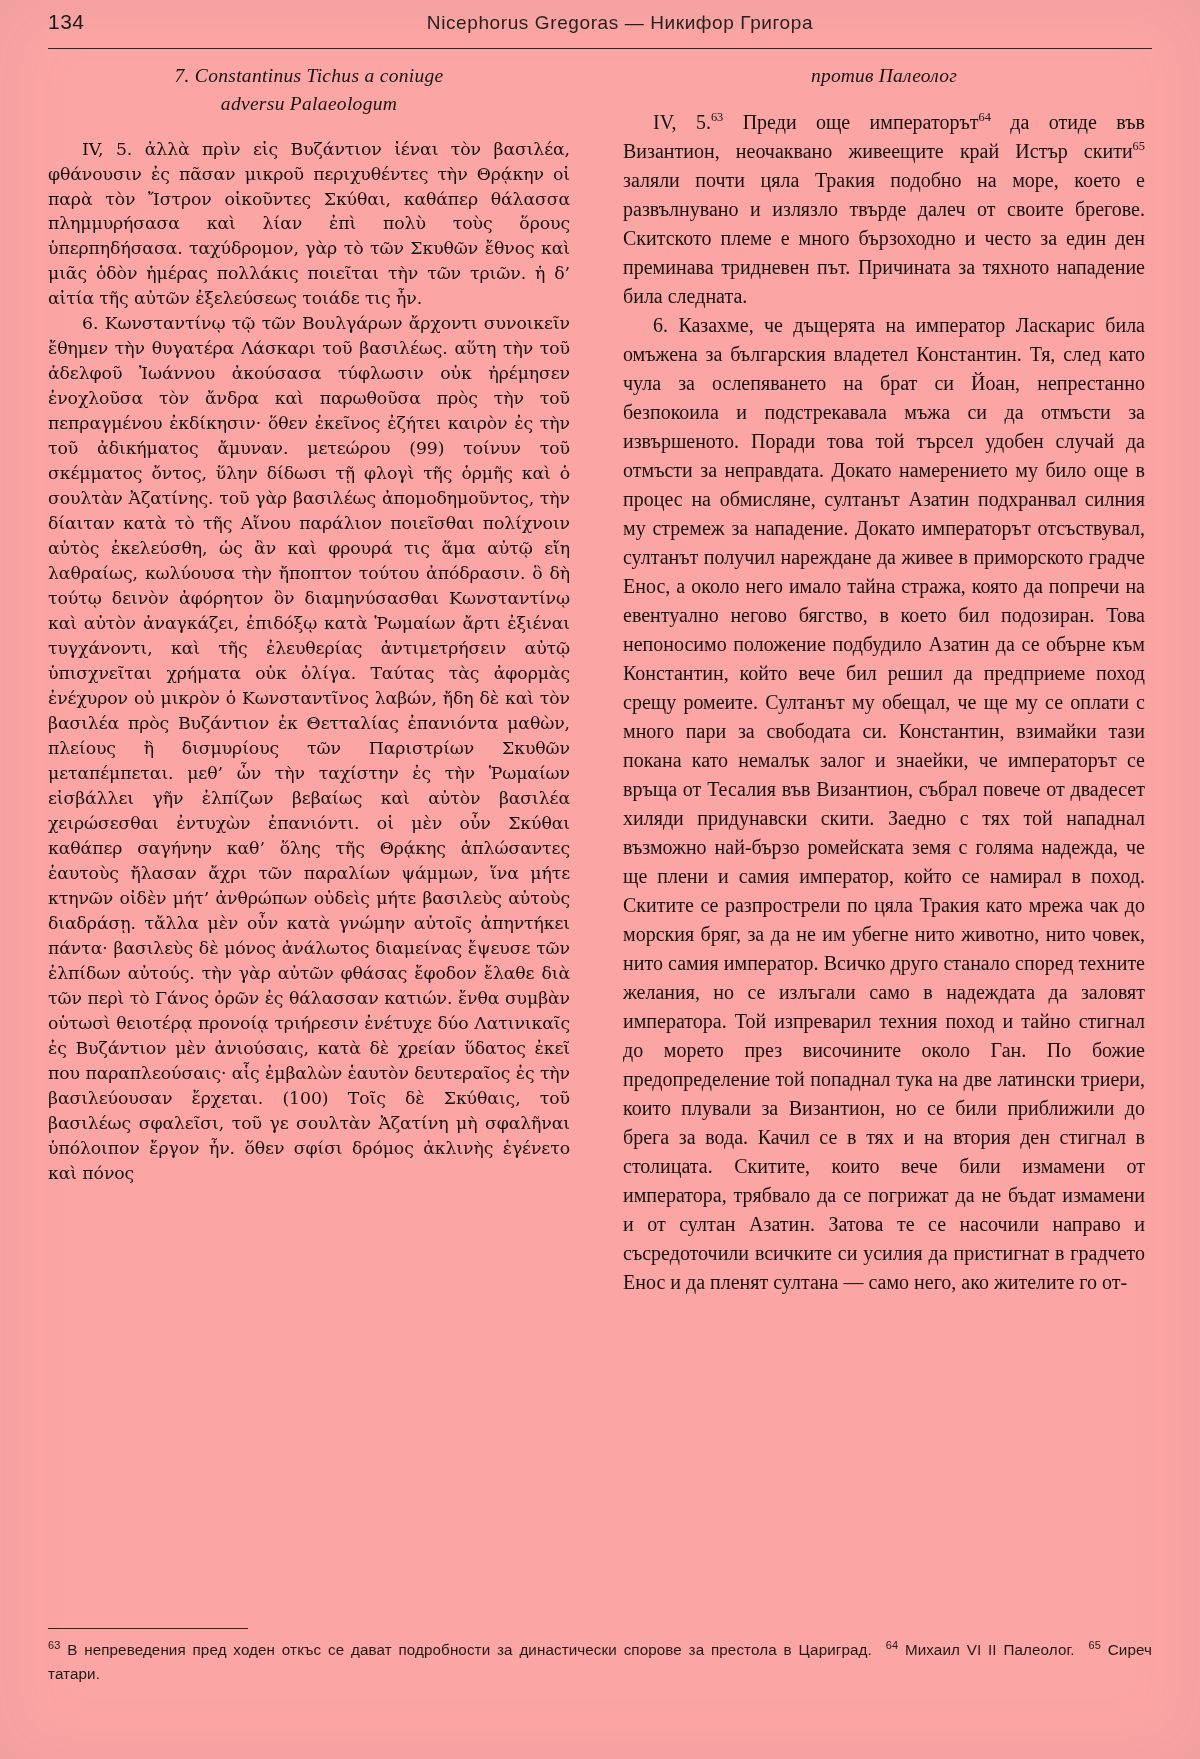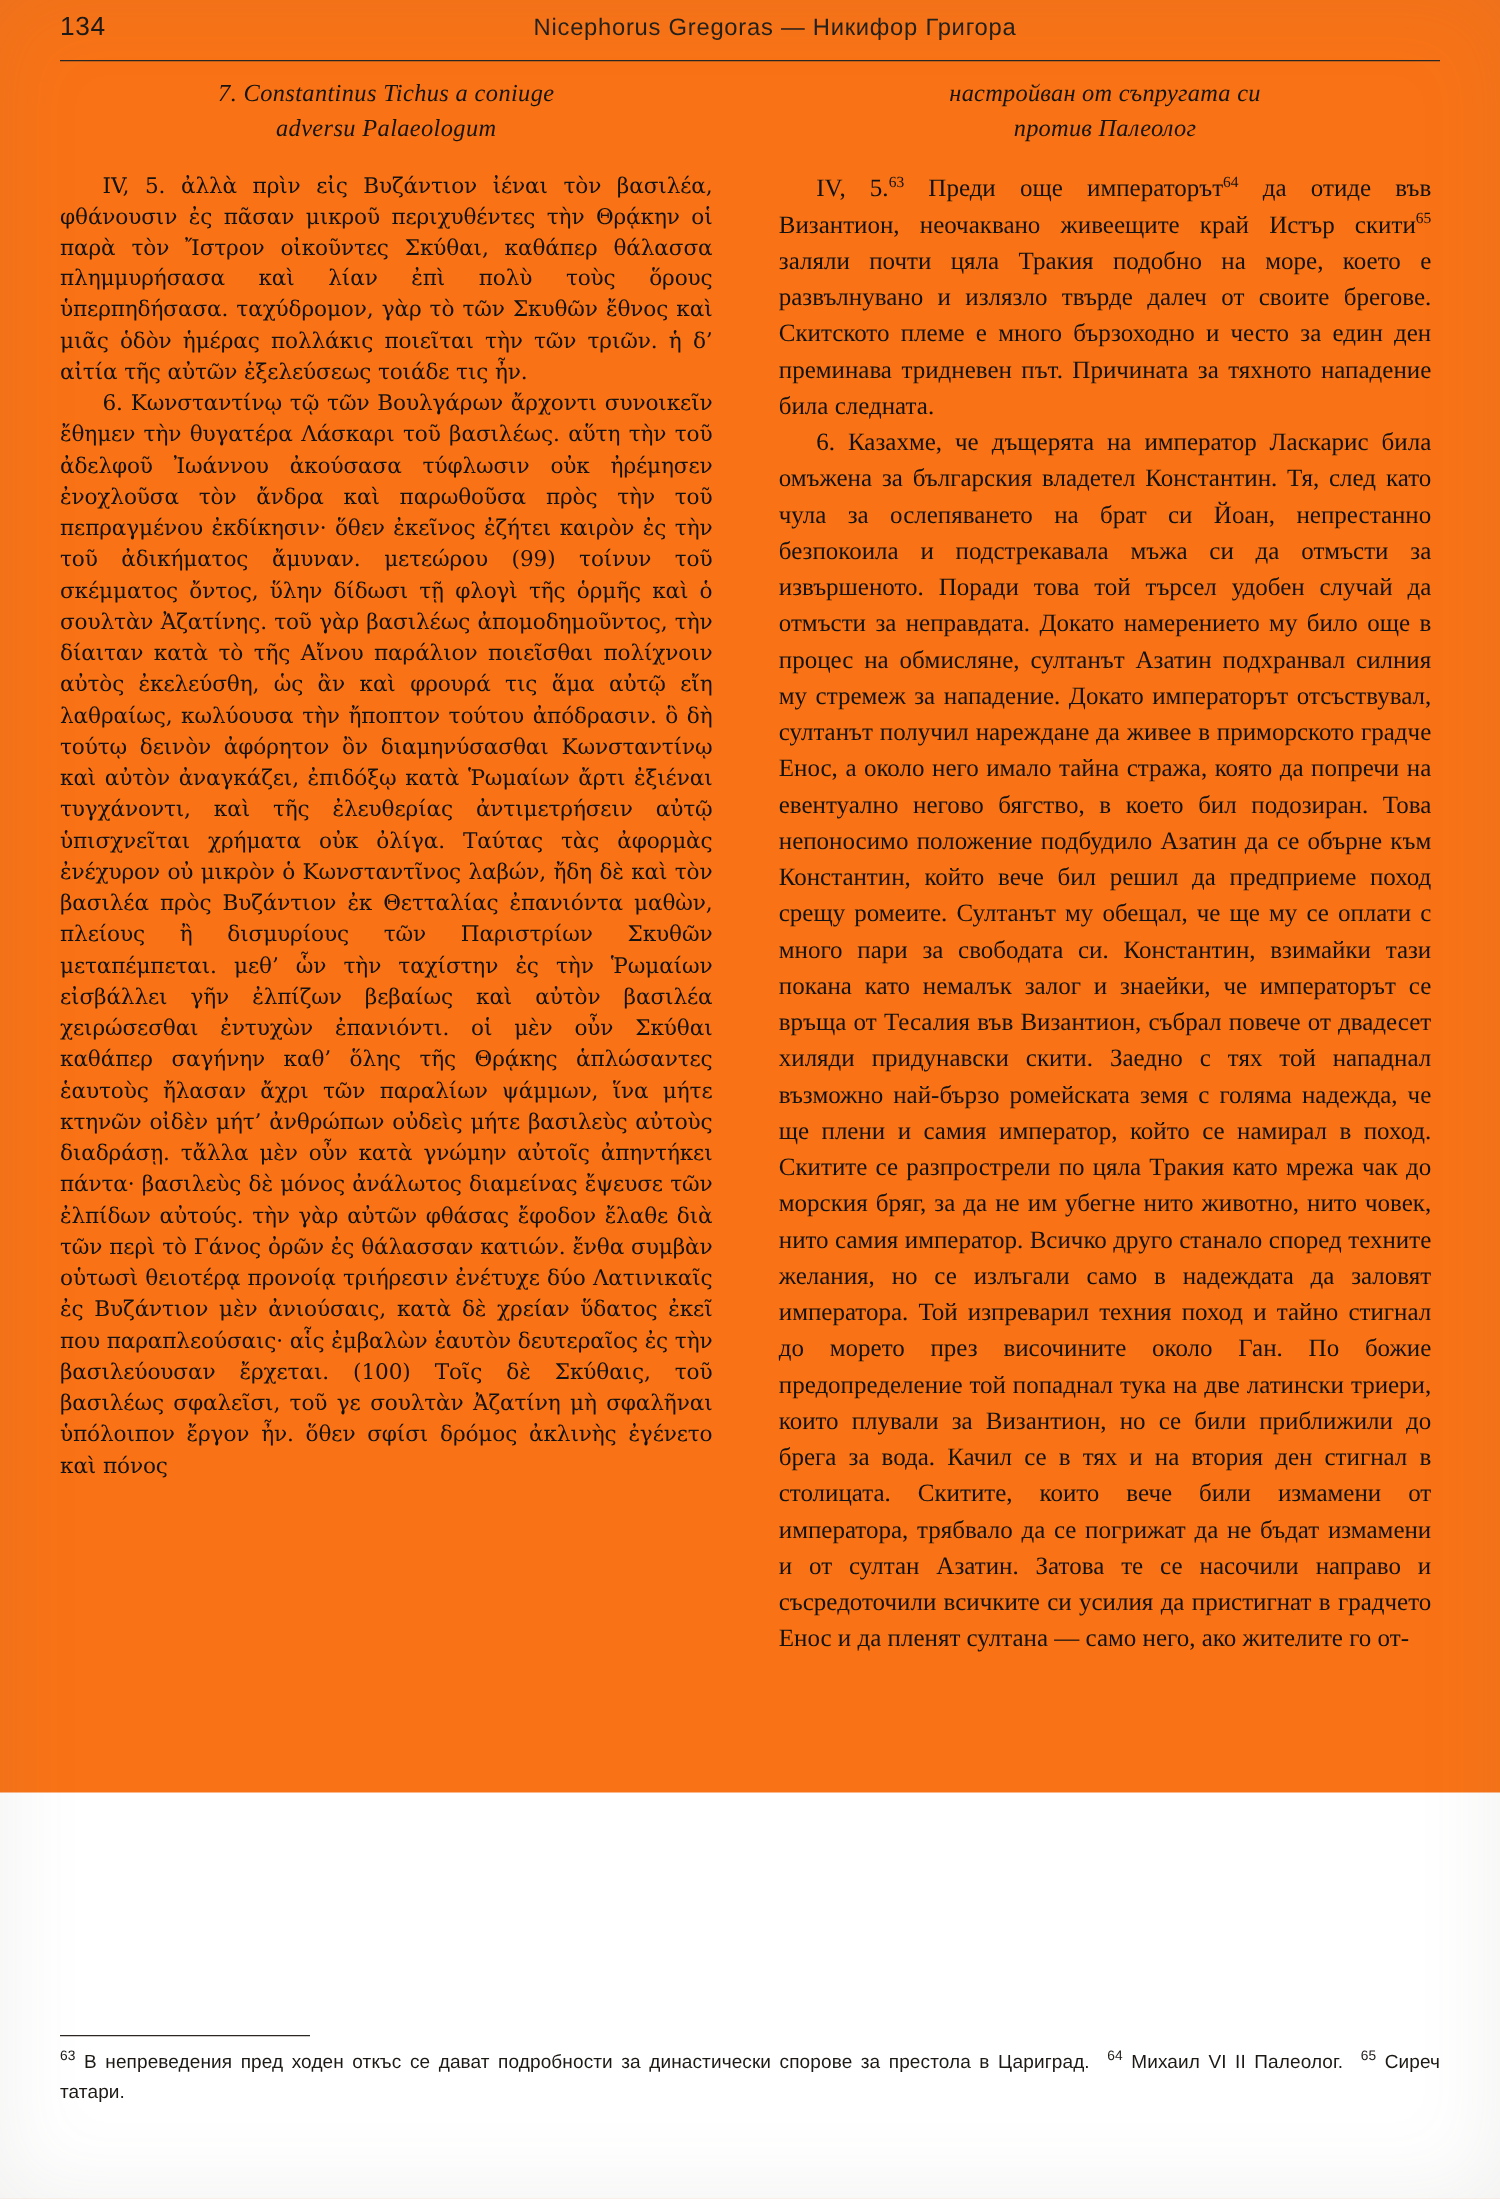--- a/index.html
+++ b/index.html
@@ -12,22 +12,22 @@
     height: 1759px;
     font-family: "Liberation Serif", serif;
     color: #15120f;
     position: relative;
     overflow: hidden;
   }
   .page {
     position: absolute;
     left: 0; top: 0;
     width: 1200px;
-    height: 1434px;
-    background: #f97316;
+    height: 1759px;
+    background: #fca5a5;
   }
   .header {
     position: absolute;
     left: 48px;
     top: 8px;
     width: 1104px;
     height: 40px;
     border-bottom: 1.5px solid #2b2722;
     display: flex;
     align-items: flex-start;
@@ -167,21 +167,20 @@
       <div class="col-head head-left">
         <span class="ln">7. Constantinus Tichus a coniuge</span>
         <span class="ln">adversu Palaeologum</span>
       </div>
       <p class="indent">IV, 5. ἀλλὰ πρὶν εἰς Βυζάντιον ἰέναι τὸν βασιλέα, φθάνουσιν ἐς πᾶσαν μικροῦ περιχυθέντες τὴν Θρᾴκην οἱ παρὰ τὸν Ἴστρον οἰκοῦντες Σκύθαι, καθάπερ θάλασσα πλημμυρήσασα καὶ λίαν ἐπὶ πολὺ τοὺς ὅρους ὑπερπηδήσασα. ταχύδρομον, γὰρ τὸ τῶν Σκυθῶν ἔθνος καὶ μιᾶς ὁδὸν ἡμέρας πολλάκις ποιεῖται τὴν τῶν τριῶν. ἡ δ’ αἰτία τῆς αὐτῶν ἐξελεύσεως τοιάδε τις ἦν.</p>
       <p class="indent">6. Κωνσταντίνῳ τῷ τῶν Βουλγάρων ἄρχοντι συνοικεῖν ἔθημεν τὴν θυγατέρα Λάσκαρι τοῦ βασιλέως. αὕτη τὴν τοῦ ἀδελφοῦ Ἰωάννου ἀκούσασα τύφλωσιν οὐκ ἠρέμησεν ἐνοχλοῦσα τὸν ἄνδρα καὶ παρωθοῦσα πρὸς τὴν τοῦ πεπραγμένου ἐκδίκησιν· ὅθεν ἐκεῖνος ἐζήτει καιρὸν ἐς τὴν τοῦ ἀδικήματος ἄμυναν. μετεώρου (99) τοίνυν τοῦ σκέμματος ὄντος, ὕλην δίδωσι τῇ φλογὶ τῆς ὁρμῆς καὶ ὁ σουλτὰν Ἀζατίνης. τοῦ γὰρ βασιλέως ἀπομοδημοῦντος, τὴν δίαιταν κατὰ τὸ τῆς Αἴνου παράλιον ποιεῖσθαι πολίχνοιν αὐτὸς ἐκελεύσθη, ὡς ἂν καὶ φρουρά τις ἅμα αὐτῷ εἴη λαθραίως, κωλύουσα τὴν ἤποπτον τούτου ἀπόδρασιν. ὃ δὴ τούτῳ δεινὸν ἀφόρητον ὂν διαμηνύσασθαι Κωνσταντίνῳ καὶ αὐτὸν ἀναγκάζει, ἐπιδόξῳ κατὰ Ῥωμαίων ἄρτι ἐξιέναι τυγχάνοντι, καὶ τῆς ἐλευθερίας ἀντιμετρήσειν αὐτῷ ὑπισχνεῖται χρήματα οὐκ ὀλίγα. Ταύτας τὰς ἀφορμὰς ἐνέχυρον οὐ μικρὸν ὁ Κωνσταντῖνος λαβών, ἤδη δὲ καὶ τὸν βασιλέα πρὸς Βυζάντιον ἐκ Θετταλίας ἐπανιόντα μαθὼν, πλείους ἢ δισμυρίους τῶν Παριστρίων Σκυθῶν μεταπέμπεται. μεθ’ ὧν τὴν ταχίστην ἐς τὴν Ῥωμαίων εἰσβάλλει γῆν ἐλπίζων βεβαίως καὶ αὐτὸν βασιλέα χειρώσεσθαι ἐντυχὼν ἐπανιόντι. οἱ μὲν οὖν Σκύθαι καθάπερ σαγήνην καθ’ ὅλης τῆς Θρᾴκης ἁπλώσαντες ἑαυτοὺς ἤλασαν ἄχρι τῶν παραλίων ψάμμων, ἵνα μήτε κτηνῶν οἰδὲν μήτ’ ἀνθρώπων οὐδεὶς μήτε βασιλεὺς αὐτοὺς διαδράσῃ. τἄλλα μὲν οὖν κατὰ γνώμην αὐτοῖς ἀπηντήκει πάντα· βασιλεὺς δὲ μόνος ἀνάλωτος διαμείνας ἔψευσε τῶν ἐλπίδων αὐτούς. τὴν γὰρ αὐτῶν φθάσας ἔφοδον ἔλαθε διὰ τῶν περὶ τὸ Γάνος ὀρῶν ἐς θάλασσαν κατιών. ἔνθα συμβὰν οὑτωσὶ θειοτέρᾳ προνοίᾳ τριήρεσιν ἐνέτυχε δύο Λατινικαῖς ἐς Βυζάντιον μὲν ἀνιούσαις, κατὰ δὲ χρείαν ὕδατος ἐκεῖ που παραπλεούσαις· αἷς ἐμβαλὼν ἑαυτὸν δευτεραῖος ἐς τὴν βασιλεύουσαν ἔρχεται. (100) Τοῖς δὲ Σκύθαις, τοῦ βασιλέως σφαλεῖσι, τοῦ γε σουλτὰν Ἀζατίνη μὴ σφαλῆναι ὑπόλοιπον ἔργον ἦν. ὅθεν σφίσι δρόμος ἀκλινὴς ἐγένετο καὶ πόνος</p>
     </div>
 
     <div class="col body-right">
       <div class="col-head head-right">
-        <span class="ln">настройван от съпругата си</span>
         <span class="ln">против Палеолог</span>
       </div>
       <p class="indent">IV, 5.<sup>63</sup> Преди още императорът<sup>64</sup> да отиде във Византион, неочаквано живеещите край Истър скити<sup>65</sup> заляли почти цяла Тракия подобно на море, което е развълнувано и излязло твърде далеч от своите брегове. Скитското племе е много бързоходно и често за един ден преминава тридневен път. Причината за тяхното нападение била следната.</p>
       <p class="indent">6. Казахме, че дъщерята на император Ласкарис била омъжена за българския владетел Константин. Тя, след като чула за ослепяването на брат си Йоан, непрестанно безпокоила и подстрекавала мъжа си да отмъсти за извършеното. Поради това той търсел удобен случай да отмъсти за неправдата. Докато намерението му било още в процес на обмисляне, султанът Азатин подхранвал силния му стремеж за нападение. Докато императорът отсъствувал, султанът получил нареждане да живее в приморското градче Енос, а около него имало тайна стража, която да попречи на евентуално негово бягство, в което бил подозиран. Това непоносимо положение подбудило Азатин да се обърне към Константин, който вече бил решил да предприеме поход срещу ромеите. Султанът му обещал, че ще му се оплати с много пари за свободата си. Константин, взимайки тази покана като немалък залог и знаейки, че императорът се връща от Тесалия във Византион, събрал повече от двадесет хиляди придунавски скити. Заедно с тях той нападнал възможно най-бързо ромейската земя с голяма надежда, че ще плени и самия император, който се намирал в поход. Скитите се разпрострели по цяла Тракия като мрежа чак до морския бряг, за да не им убегне нито животно, нито човек, нито самия император. Всичко друго станало според техните желания, но се из­лъгали само в надеждата да заловят императора. Той изпреварил техния поход и тайно стигнал до морето през височините около Ган. По божие предопределение той попаднал тука на две латински триери, които плували за Византион, но се били приближили до брега за вода. Качил се в тях и на втория ден стигнал в столицата. Скитите, които вече били измамени от императора, трябвало да се погрижат да не бъдат измамени и от султан Азатин. Затова те се насочили направо и съсредоточили всичките си усилия да пристигнат в градчето Енос и да пленят султана — само него, ако жителите го от-</p>
     </div>
 
   </div>
 
   <div class="footnote-wrap">
     <div class="fn-rule"></div>

